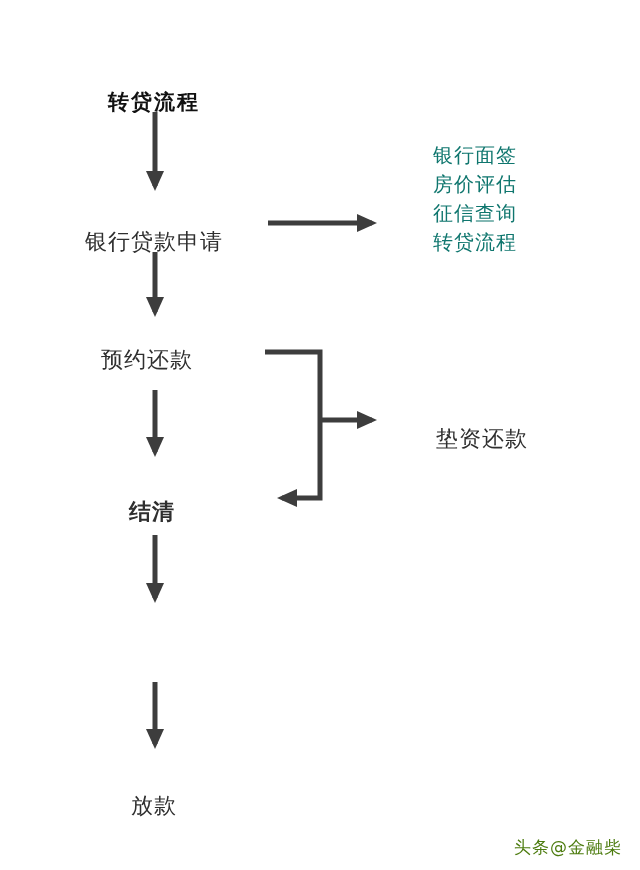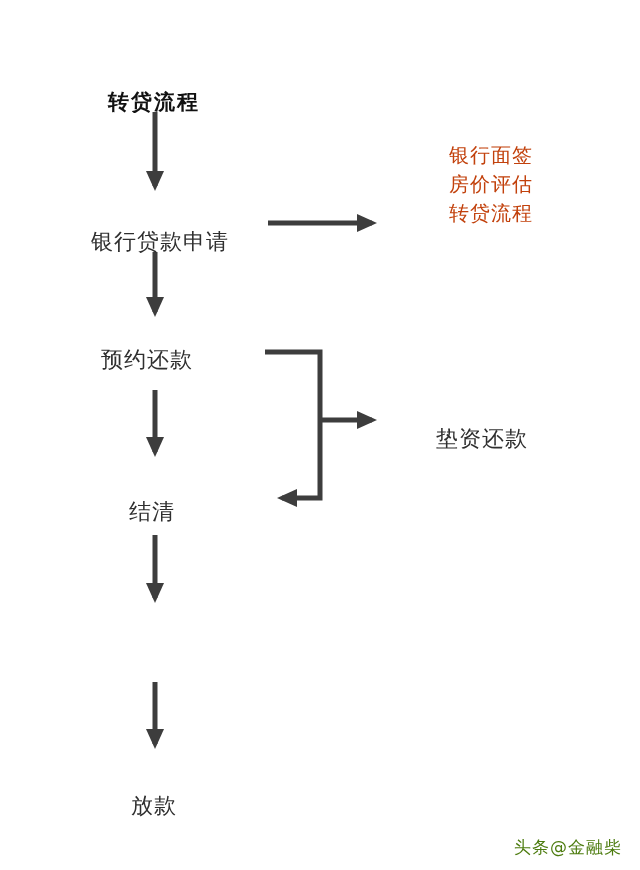--- a/index.html
+++ b/index.html
@@ -32,22 +32,21 @@
     color: #111111;
     letter-spacing: 2px;
   }
   .side-list {
     position: absolute;
     left: 433px;
     top: 141px;
     font-size: 20px;
     line-height: 29px;
     letter-spacing: 1px;
-    color: #c2410c;
-    margin-left: 16px;
+    color: #0f766e;
   }
   .watermark {
     position: absolute;
     right: 18px;
     top: 836px;
     font-size: 17px;
     letter-spacing: 1px;
     color: #4d7c0f;
   }
 </style>
@@ -69,32 +68,33 @@
       <line x1="155" y1="390" x2="155" y2="452" marker-end="url(#ah)"></line>
       <polyline points="265,352 320,352 320,498 282,498" marker-end="url(#ah)"></polyline>
       <line x1="322" y1="420" x2="372" y2="420" marker-end="url(#ah)"></line>
       <line x1="155" y1="535" x2="155" y2="598" marker-end="url(#ah)"></line>
       <line x1="155" y1="682" x2="155" y2="744" marker-end="url(#ah)"></line>
     </g>
   </svg>
 
   <div class="node title" style="left:154px; top:86px;">转贷流程</div>
 
-  <div class="node" style="left:160px; top:226px;">银行贷款申请</div>
+  <div class="node" style="left:154px; top:226px;">银行贷款申请</div>
 
   <div class="node" style="left:147px; top:344px;">预约还款</div>
 
-  <div class="node" style="left:152px; top:496px;">结清</div>
+  <div class="node" style="left:152px; top:496px;font-weight:bold;">结清</div>
 
 
   <div class="node" style="left:154px; top:790px;">放款</div>
 
   <div class="node" style="left:482px; top:423px;">垫资还款</div>
 
   <div class="side-list">
     <div>银行面签</div>
     <div>房价评估</div>
+    <div>征信查询</div>
     <div>转贷流程</div>
   </div>
 
   <div class="watermark">头条@金融柴</div>
 
 </div>
 
 </body></html>

